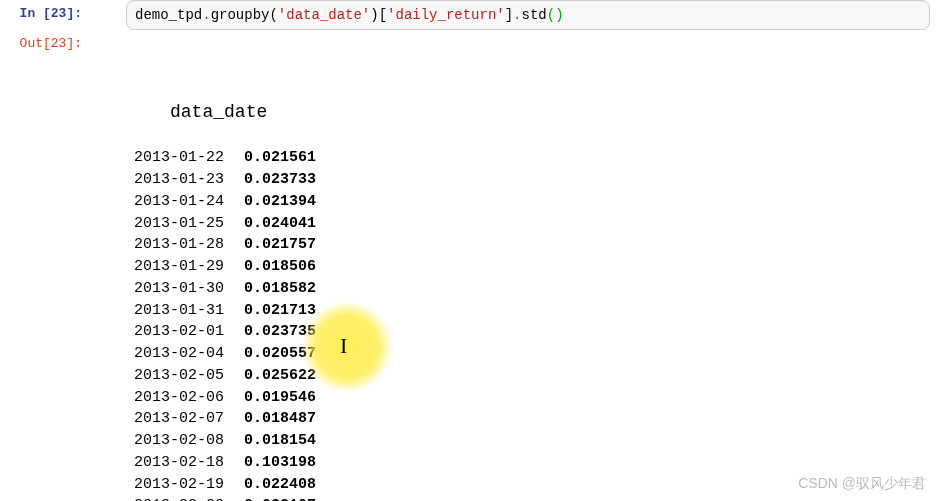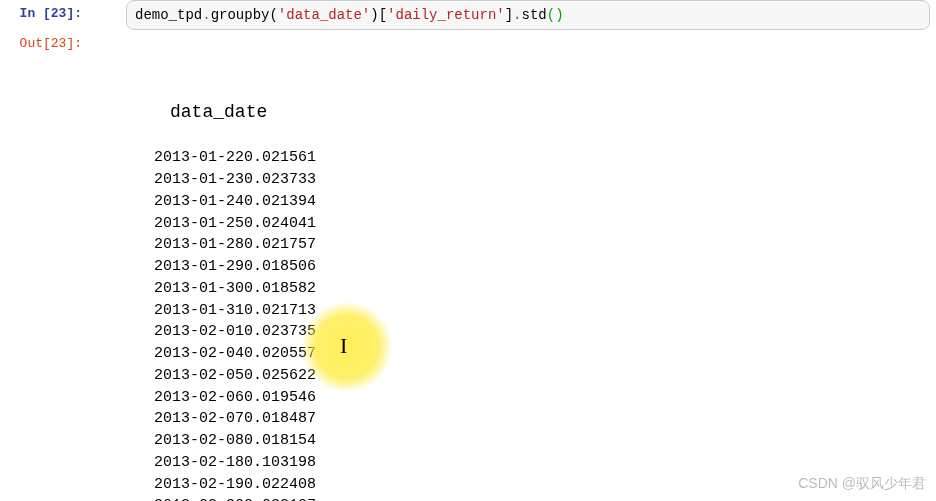--- a/index.html
+++ b/index.html
@@ -68,24 +68,24 @@
     }
     .output-header {
       font-size: 18px;
     }
     .output-row {
       display: block;
     }
     .col-date {
       display: inline-block;
       width: 110px;
-      text-align: right;
     }
     .col-val {
       display: inline-block;
+      font-weight: bold;
     }
     .highlight-circle {
       position: absolute;
       width: 90px;
       height: 90px;
       border-radius: 50%;
       background: radial-gradient(circle, rgba(255,235,59,0.85) 0%, rgba(255,235,59,0.75) 50%, rgba(255,235,59,0.0) 72%);
       pointer-events: none;
       z-index: 1;
     }

